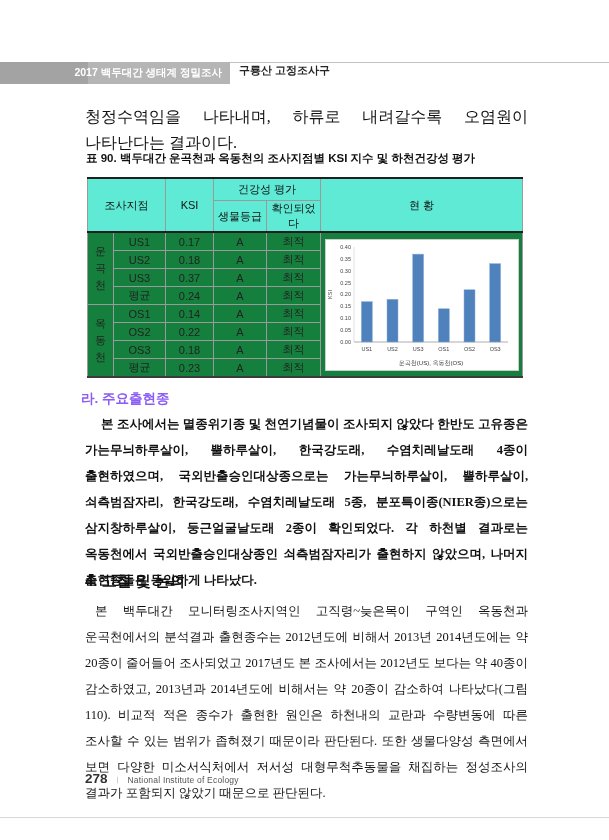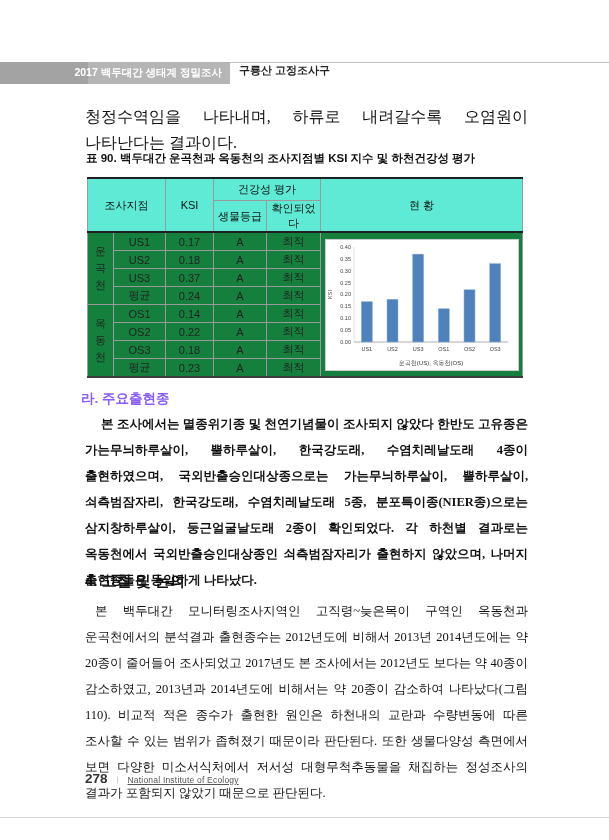--- a/index.html
+++ b/index.html
@@ -42,21 +42,21 @@
   .para{margin:0;font-size:12.5px;line-height:26px;text-align:justify;word-break:keep-all;color:#111;}
   .p-ra{position:absolute;top:411px;left:85px;width:443px;text-indent:16px;font-weight:bold;}
   .h-4{position:absolute;top:572px;left:85px;margin:0;
        font:bold 15px "Liberation Sans",sans-serif;color:#111;}
   .p-4{position:absolute;top:598px;left:85px;width:443px;text-indent:10px;}
 
   
   .footer{position:absolute;top:771px;left:85px;display:flex;align-items:baseline;gap:6px;}
   .pgnum{font:600 13.5px "Liberation Sans",sans-serif;color:#333;}
   .sep{color:#b0b0b0;font:8px "Liberation Sans",sans-serif;}
-  .pub{font:8.5px "Liberation Sans",sans-serif;color:#555;letter-spacing:0.2px;text-decoration:underline;}
+  .pub{font:8.5px "Liberation Sans",sans-serif;color:#555;letter-spacing:0.2px;}
   .page-bottom-line{position:absolute;top:817px;left:0;width:609px;height:1px;background:#d8d8d8;}
 </style>
 </head>
 <body>
 
 <div class="page">
 
   <div class="header-band">
     <div class="band-bar">
       <span>2017 백두대간 생태계 정밀조사</span>

